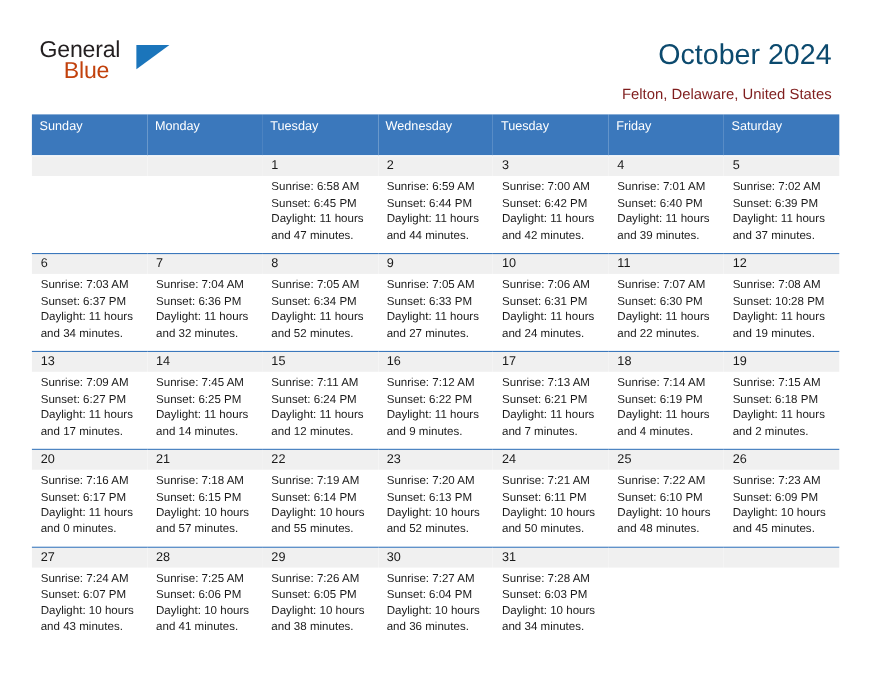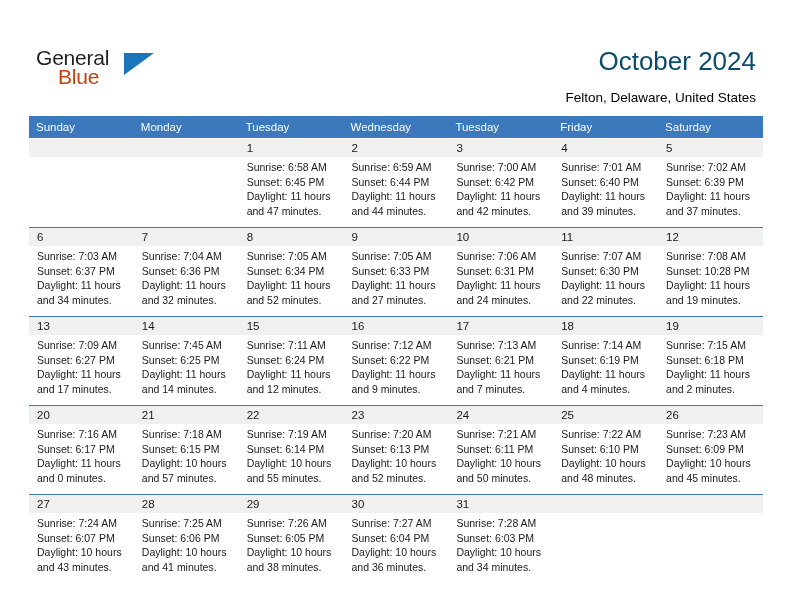--- a/index.html
+++ b/index.html
@@ -12,21 +12,20 @@
     height: 612px;
     font-family: "Liberation Sans", sans-serif;
     color: #000000;
     overflow: hidden;
   }
   .page {
     position: relative;
     width: 792px;
     height: 476px;
     box-sizing: border-box;
-    margin-top: 12px;
   }
 
   
   .header {
     position: absolute;
     left: 0; right: 0;
     top: 0;
     height: 100px;
   }
   .logo {
@@ -71,21 +70,21 @@
     font-size: 26px;
     color: #0c4a6e;
     text-align: right;
     white-space: nowrap;
   }
   .subtitle {
     position: absolute;
     right: 36px;
     top: 78px;
     font-size: 13.5px;
-    color: #000000;
+    color: #7f1d1d;
     text-align: left;
     white-space: nowrap;
   }
 
   
   .calendar {
     position: absolute;
     left: 29px;
     top: 104px;
     width: 734px;
@@ -94,21 +93,21 @@
     width: 734px;
     border-collapse: collapse;
     table-layout: fixed;
   }
   .cal-head th {
     background: #3b78bc;
     color: #ffffff;
     font-size: 11.5px;
     font-weight: normal;
     text-align: left;
-    padding: 5px 0 5px 7px;
+    padding: 5px 0 20px 7px;
     height: 12px;
     vertical-align: middle;
   }
   .cal-body td {
     vertical-align: top;
     border-top: 1.5px solid #3b78bc;
     padding: 0;
     height: 88px;
     background: #ffffff;
   }

